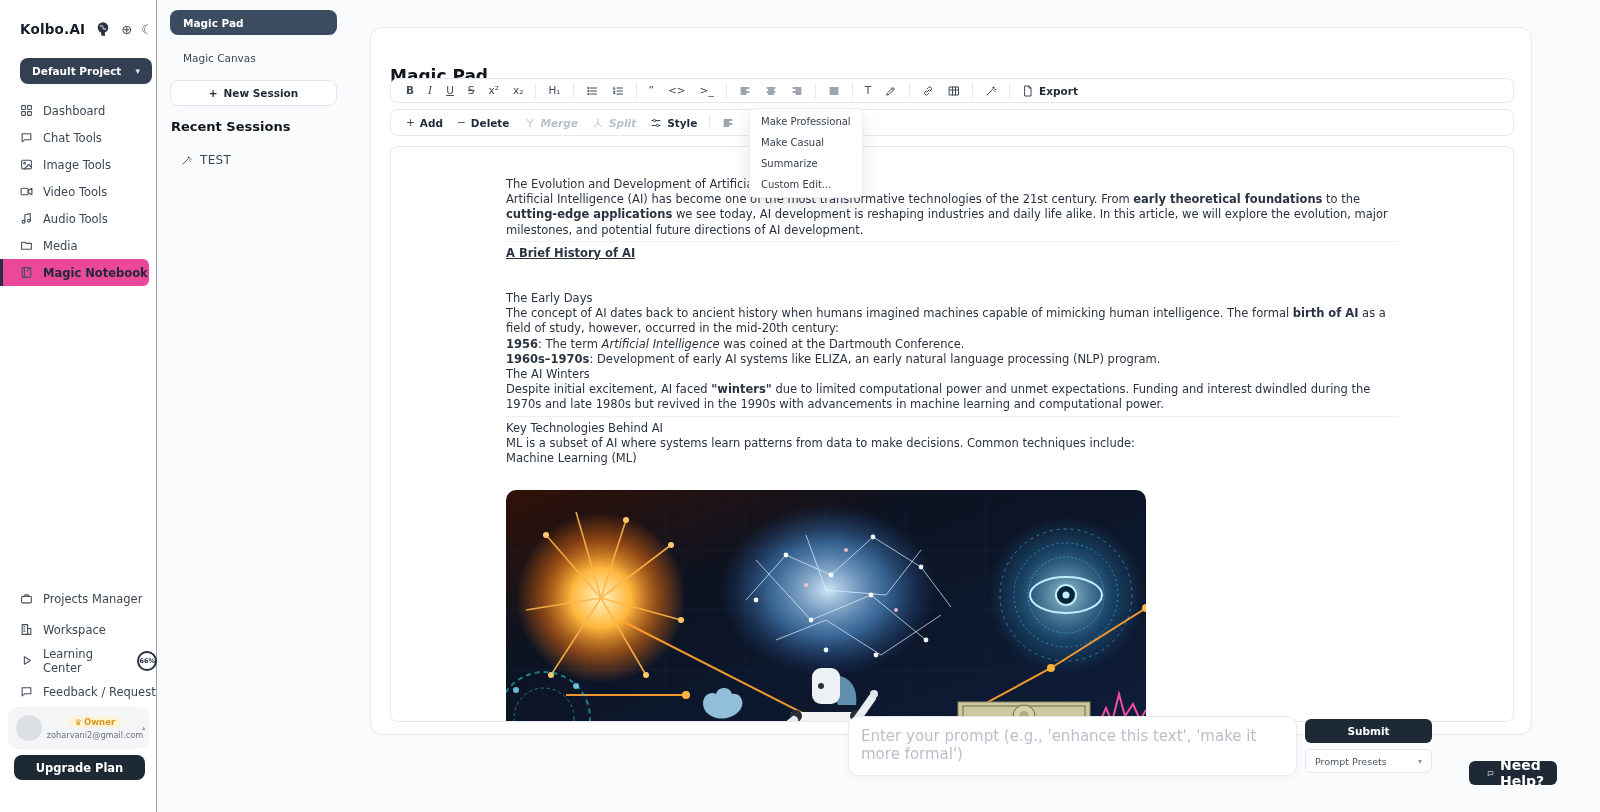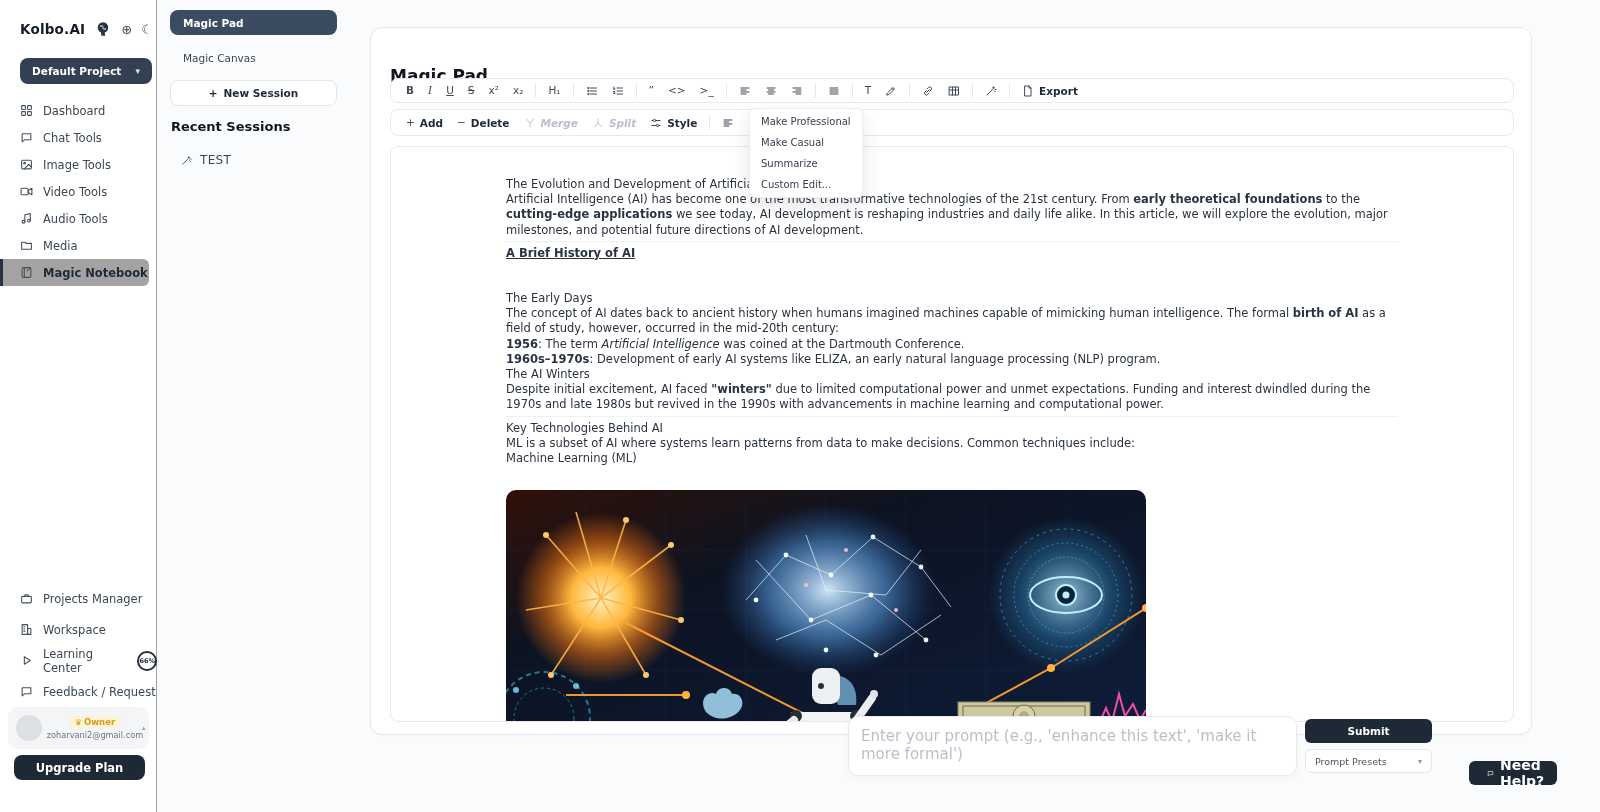--- a/index.html
+++ b/index.html
@@ -14,21 +14,21 @@
   .logo-text { font-size:13.5px; font-weight:800; color:#141c28; letter-spacing:.2px; }
   .logo-head { width:18px; height:18px; }
   .top-ic { font-size:13px; color:#3b4754; line-height:1; }
   .project-btn { position:absolute; left:20px; top:58px; width:132px; height:26px;
     background:#334053; border-radius:8px; color:#fff; font-size:10.5px; font-weight:700;
     display:flex; align-items:center; justify-content:center; gap:14px; }
   .project-btn .chev { font-size:9px; opacity:.85; }
   .nav { position:absolute; left:0; top:97px; width:157px; }
   .nav-item { display:flex; align-items:center; gap:10px; height:27px; padding-left:20px;
     font-size:11.5px; color:#3b4754; }
-  .nav-item.active { background:#a3a3a3; border-left:3px solid #273040; padding-left:17px;
+  .nav-item.active { background:#ec4899; border-left:3px solid #273040; padding-left:17px;
     border-radius:0 6px 6px 0; margin-right:8px; font-weight:600; color:#1f2937; }
   .nav-item svg, .nav-item .gly { width:13px; height:13px; flex:0 0 13px; color:#45505e; font-size:12px; line-height:13px; text-align:center; }
   .nav-foot { position:absolute; left:0; top:583px; width:157px; }
   .nav-foot .nav-item { height:31px; }
   .ring-badge { width:20px; height:20px; border:2px solid #273040; border-radius:50%;
     font-size:6.5px; font-weight:700; color:#273040; display:flex; align-items:center; justify-content:center; margin-left:16px; }
   .user-card { position:absolute; left:8px; top:707px; width:141px; height:42px; background:#f4f5f7;
     border-radius:10px; display:flex; align-items:center; }
   .avatar { width:26px; height:26px; border-radius:50%; background:#dcdfe4; margin:0 7px 0 8px; flex:0 0 26px; }
   .user-meta { display:flex; flex-direction:column; align-items:center; gap:2px; width:92px; }

